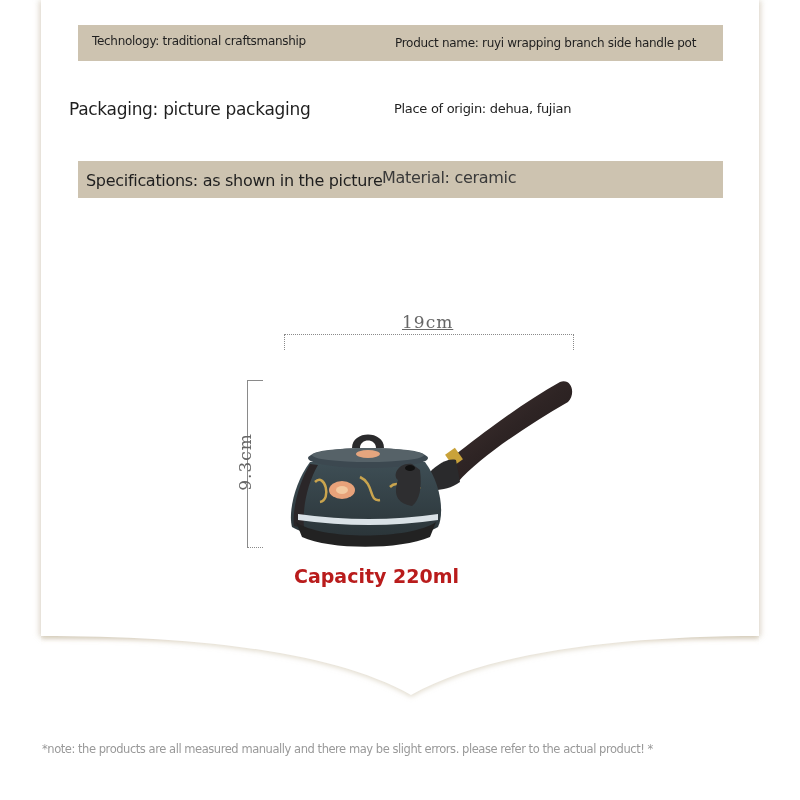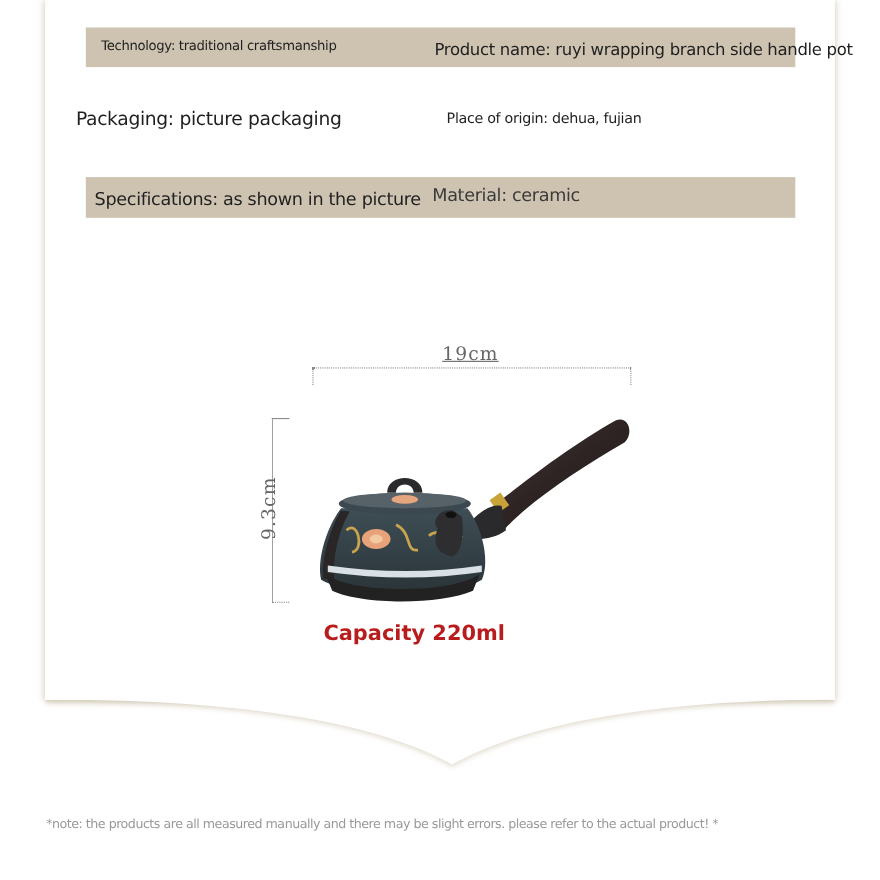--- a/index.html
+++ b/index.html
@@ -14,25 +14,25 @@
     .card-tail { position: absolute; left: 41px; top: 630px; width: 718px; height: 75px; }
 
     .band {
       position: absolute; left: 78px; width: 645px; background: #cdc3b0;
     }
     .band1 { top: 25px; height: 36px; }
     .band2 { top: 161px; height: 37px; }
 
     .txt { position: absolute; color: #1f1f1f; font-weight: normal; white-space: nowrap; font-family: "DejaVu Sans", sans-serif; letter-spacing: -0.3px; }
     .t-tech { left: 92px; top: 34px; font-size: 12px; }
-    .t-prod { left: 395px; top: 36px; font-size: 15px; }
+    .t-prod { left: 395px; top: 36px; font-size: 12px; }
     .t-pack { left: 69px; top: 99px; font-size: 17px; }
-    .t-origin { left: 394px; top: 101px; font-size: 13px; margin-left: 12px; }
+    .t-origin { left: 394px; top: 101px; font-size: 13px; }
     .t-spec { left: 86px; top: 171px; font-size: 16px; }
-    .t-mat { left: 393px; top: 168px; font-size: 16px; color: #3a3a3a; }
+    .t-mat { left: 382px; top: 168px; font-size: 16px; color: #3a3a3a; }
 
     .dim-top-label { position: absolute; left: 402px; top: 312px; font-family: "DejaVu Serif", serif; font-size: 17px; color: #666; letter-spacing: 1px; text-decoration: underline; }
     .dim-top-line { position: absolute; left: 284px; top: 334px; width: 290px; height: 16px;
       border-top: 1px dotted #8a8a8a; border-left: 1px dotted #8a8a8a; border-right: 1px dotted #8a8a8a; }
     .dim-side-line { position: absolute; left: 247px; top: 380px; width: 16px; height: 168px;
       border-left: 1px solid #8a8a8a; border-top: 1px solid #8a8a8a; border-bottom: 1px dotted #8a8a8a; }
     .dim-side-label { position: absolute; left: 210px; top: 452px; font-family: "DejaVu Serif", serif; font-size: 17px; color: #666;
       transform: rotate(-90deg); transform-origin: center; width: 70px; text-align: center; letter-spacing: 1px; }
 
     .teapot { position: absolute; left: 280px; top: 372px; width: 300px; height: 180px; }

